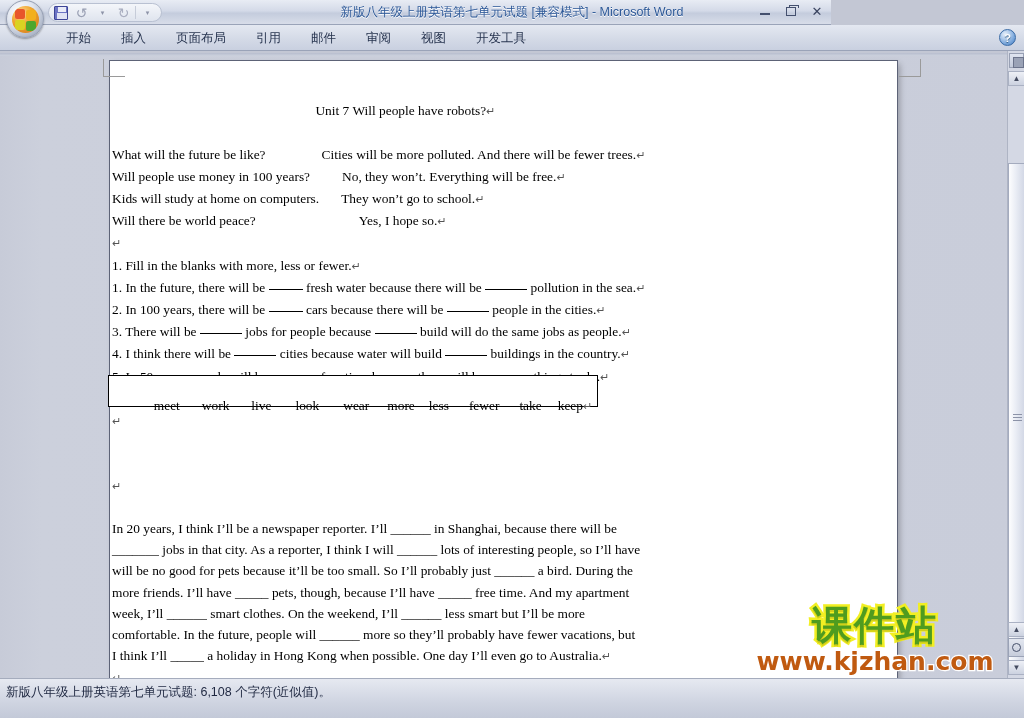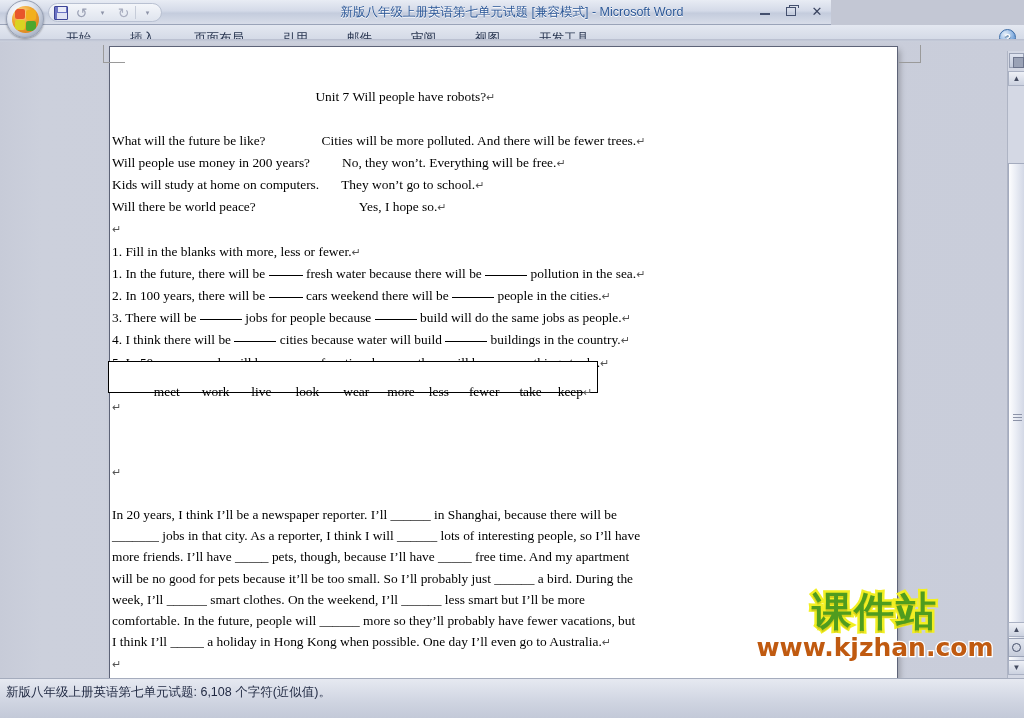--- a/index.html
+++ b/index.html
@@ -74,35 +74,35 @@
   .wc .min { display:block; width:10px; height:2px; background:#44506e; margin-top:6px; }
   .wc .rest { display:block; width:10px; height:9px; border:1.5px solid #44506e; position:relative; }
   .wc .rest::after { content:""; position:absolute; left:2px; top:-3px; width:8px; height:2px; border:1.5px solid #44506e; border-bottom:none; }
 
   
   .ribbon {
     position: absolute; left:0; top:25px; width:1024px; height:26px;
     background: linear-gradient(to bottom,#e4e8f1 0%, #d3d9e6 60%, #c9d0e0 100%);
     border-bottom: 1px solid #9aa3b8;
   }
-  .tabs { position:absolute; left:52px; top:0; height:26px; display:flex; align-items:center; gap:11px; }
+  .tabs { position:absolute; left:52px; top:0; height:26px; display:flex; align-items:center; gap:2px; }
   .tab {
     padding: 0 14px; height: 24px; line-height: 24px;
     font-size: 12.5px; color: #27344f; white-space: nowrap;
   }
   .help-icon {
     position:absolute; right:8px; top:4px; width:17px; height:17px; border-radius:50%;
     background: radial-gradient(circle at 35% 30%,#eaf2fb,#6f9fd8 70%,#3c6fae 100%);
     border:1px solid #3a6ba6; color:#fff; font-size:11px; font-weight:bold;
     display:flex; align-items:center; justify-content:center; text-shadow:0 1px 1px #24527f;
   }
 
   
   .workspace {
-    position:absolute; left:0; top:39px; width:1024px; height:640px;
+    position:absolute; left:0; top:53px; width:1024px; height:640px;
     background: linear-gradient(to right,#c7cbd8 0%, #ccd0dc 4%, #c9cdda 100%);
   }
   .workspace::before {
     content:""; position:absolute; left:0; top:0; width:1024px; height:3px;
     background: linear-gradient(to bottom, #b7bdce, #cdd2de);
   }
 
   
   .page {
     position:absolute; left:110px; top:8px; width:787px; height:632px;
@@ -250,51 +250,51 @@
     <div class="corner tr"></div>
 
     <div class="doc">
 
       <div class="line doc-title">
         <span>Unit 7 Will people have robots?</span><span class="pmark">↵</span>
       </div>
 
       <div class="line"><span>What will the future be like?</span><span class="gap" style="width:56px"></span><span>Cities will be more polluted. And there will be fewer trees.</span><span class="pmark">↵</span></div>
 
-      <div class="line"><span>Will people use money in 200 years?</span><span class="gap" style="width:32px"></span><span>No, they won’t. Everything will be free.</span><span class="pmark">↵</span></div>
+      <div class="line"><span>Will people use money in 100 years?</span><span class="gap" style="width:32px"></span><span>No, they won’t. Everything will be free.</span><span class="pmark">↵</span></div>
 
       <div class="line"><span>Kids will study at home on computers.</span><span class="gap" style="width:22px"></span><span>They won’t go to school.</span><span class="pmark">↵</span></div>
 
       <div class="line"><span>Will there be world peace?</span><span class="gap" style="width:103px"></span><span>Yes, I hope so.</span><span class="pmark">↵</span></div>
 
       <div class="line"><span class="pmark">↵</span></div>
 
       <div class="line"><span>1. Fill in the blanks with more, less or fewer.</span><span class="pmark">↵</span></div>
 
       <div class="line"><span>1.</span> <span>In the future, there will be</span> <span class="blank b5"></span> <span>fresh water because there will be</span> <span class="blank b6"></span> <span>pollution in the sea.</span><span class="pmark">↵</span></div>
 
-      <div class="line"><span>2.</span> <span>In 100 years, there will be</span> <span class="blank b5"></span> <span>cars weekend there will be</span> <span class="blank b6"></span> <span>people in the cities.</span><span class="pmark">↵</span></div>
+      <div class="line"><span>2.</span> <span>In 100 years, there will be</span> <span class="blank b5"></span> <span>cars because there will be</span> <span class="blank b6"></span> <span>people in the cities.</span><span class="pmark">↵</span></div>
 
       <div class="line"><span>3.</span> <span>There will be</span> <span class="blank b6"></span> <span>jobs for people because</span> <span class="blank b6"></span> <span>build will do the same jobs as people.</span><span class="pmark">↵</span></div>
 
       <div class="line"><span>4.</span> <span>I think there will be</span> <span class="blank b6"></span> <span>cities because water will build</span> <span class="blank b6"></span> <span>buildings in the country.</span><span class="pmark">↵</span></div>
 
       <div class="line"><span>5.</span> <span>In 50 years, people will have</span> <span class="blank b5"></span> <span>free time because there will be</span> <span class="blank b6"></span> <span>things to do.</span><span class="pmark">↵</span></div>
 
       <div class="line"><span class="pmark">↵</span></div>
       <div class="line"><span class="pmark">↵</span></div>
       <div class="empty-line"></div>
       <div class="empty-line"></div>
       <div class="line"><span class="pmark">↵</span></div>
       <div class="empty-line"></div>
 
       <div class="wrapline">In 20 years, I think I’ll be a newspaper reporter. I’ll ______ in Shanghai, because there will be</div>
       <div class="wrapline">_______ jobs in that city. As a reporter, I think I will ______ lots of interesting people, so I’ll have</div>
+      <div class="wrapline">will be no good for pets because it’ll be too small. So I’ll probably just ______ a bird. During the</div>
       <div class="wrapline">more friends. I’ll have _____ pets, though, because I’ll have _____ free time. And my apartment</div>
-      <div class="wrapline">will be no good for pets because it’ll be too small. So I’ll probably just ______ a bird. During the</div>
       <div class="wrapline">week, I’ll ______ smart clothes. On the weekend, I’ll ______ less smart but I’ll be more</div>
       <div class="wrapline">comfortable. In the future, people will ______ more so they’ll probably have fewer vacations, but</div>
       <div class="wrapline"><span>I think I’ll _____ a holiday in Hong Kong when possible. One day I’ll even go to Australia.</span><span class="pmark">↵</span></div>
 
       <div class="line"><span class="pmark">↵</span></div>
       <div class="line"><span class="pmark">↵</span></div>
 
       <div class="line cnhead"><span>根据句意填空</span><span class="pmark">↵</span></div>
 
     </div>

